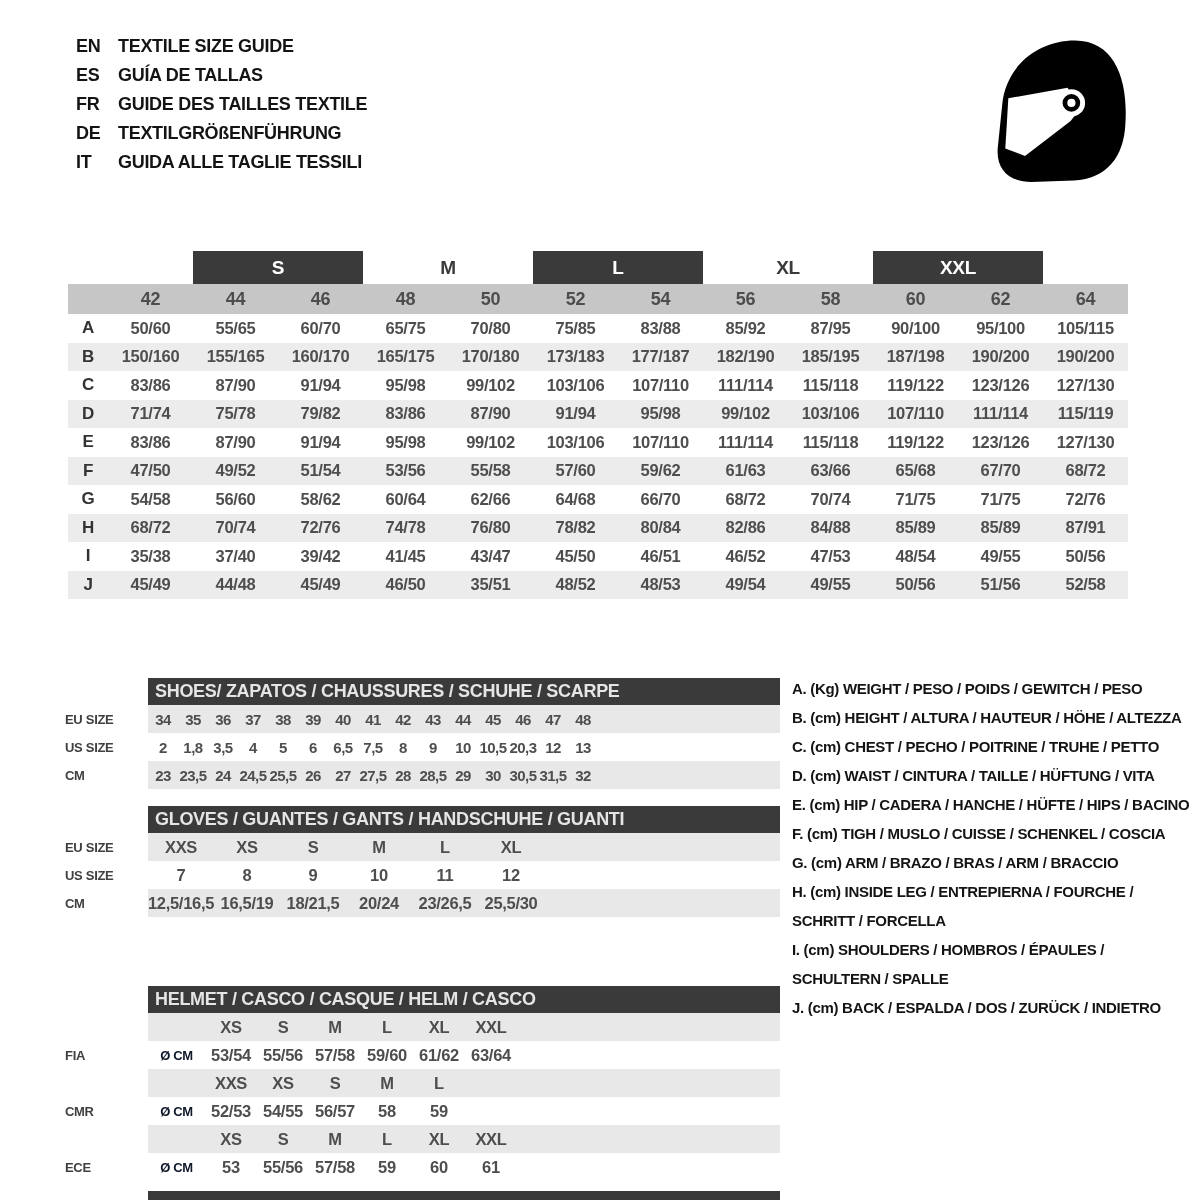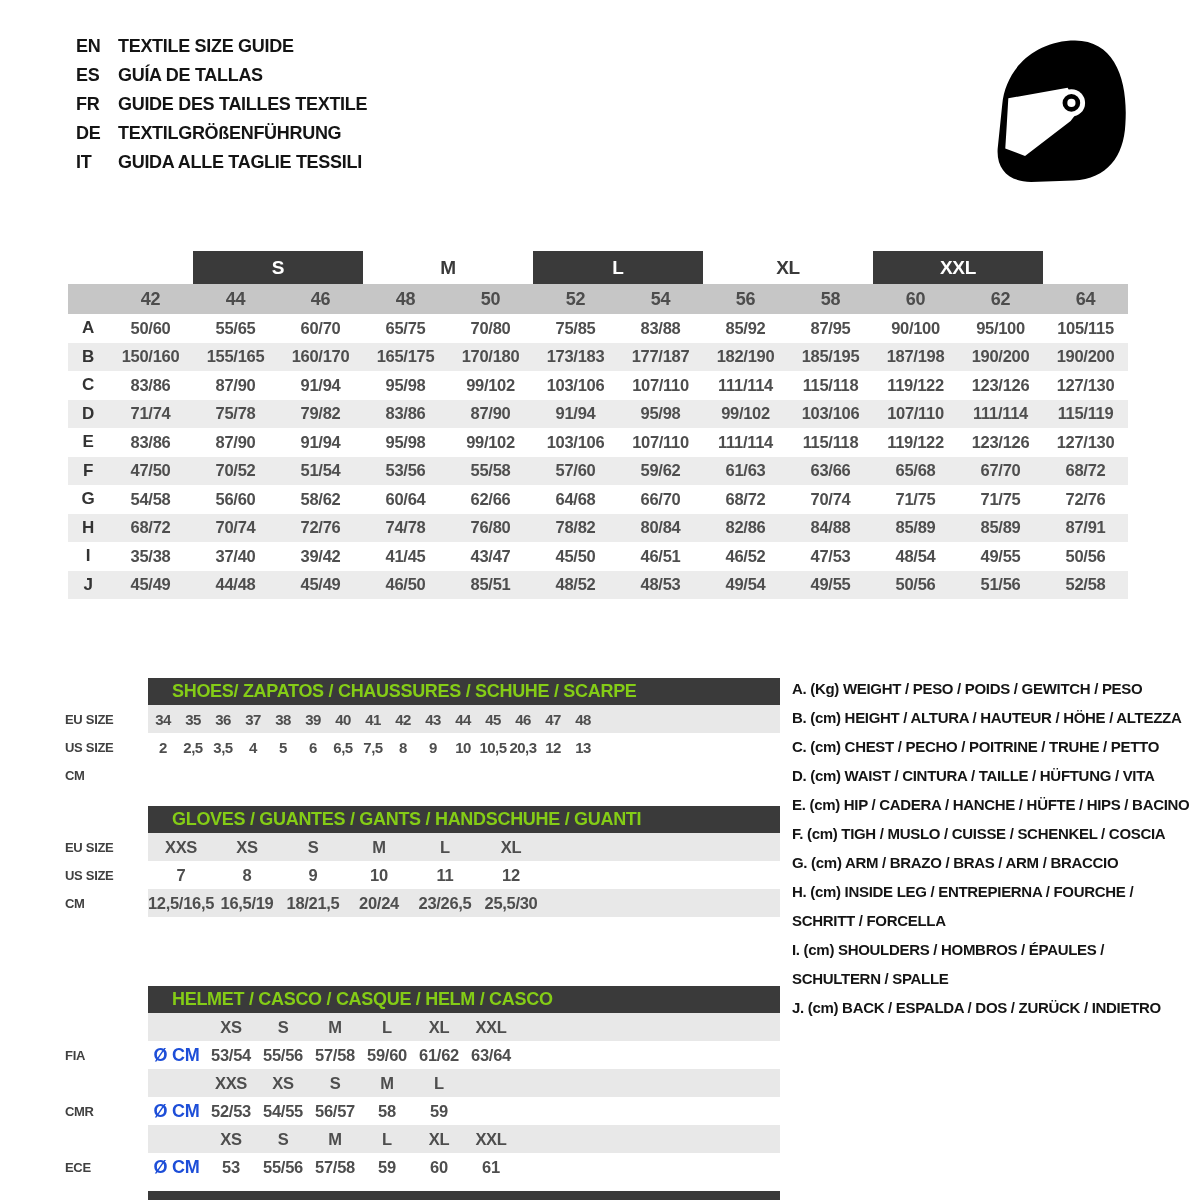--- a/index.html
+++ b/index.html
@@ -35,32 +35,32 @@
   .num-strip .cell{display:flex;align-items:center;justify-content:center;font-size:18px;color:#4d4d4d;}
   .trow{height:28.5px;}
   .trow:nth-of-type(even){background:#ececec;}
   .trow .cell,.trow .letter{display:flex;align-items:center;justify-content:center;font-size:16.5px;color:#4e4e4e;}
   .trow .letter{color:#333;font-size:17px;}
 
   
   .section{position:absolute;left:65px;width:715px;}
   .sec-grid{display:grid;grid-template-columns:83px 1fr;grid-auto-rows:28px;grid-template-rows:27px;}
   .sec-label{display:flex;align-items:center;font-size:13px;color:#404040;}
-  .sec-header{background:#3a3a3a;color:#84cc16;font-size:18px;display:flex;align-items:center;padding-left:24px;}
+  .sec-header{background:#3a3a3a;color:#e5e5e5;font-size:18px;display:flex;align-items:center;padding-left:7px;}
   .sec-row{display:grid;align-items:center;}
   .stripe{background:#e8e8e8;}
   .sec-row .cell{display:flex;align-items:center;justify-content:center;color:#4e4e4e;}
 
   .shoes-row{grid-template-columns:repeat(15,30px) 1fr;}
   .shoes-row .cell{font-size:15px;letter-spacing:-0.5px;}
   .gloves-row{grid-template-columns:repeat(6,66px) 1fr;}
   .gloves-row .cell{font-size:16.5px;}
   .helm-row{grid-template-columns:57px repeat(6,52px) 1fr;}
   .helm-row .cell{font-size:16.5px;}
-  .helm-row .diam{display:flex;align-items:center;justify-content:center;font-size:18px;color:#1d4ed8;}
+  .helm-row .diam{display:flex;align-items:center;justify-content:center;font-size:13px;color:#0f172a;}
   .frag{display:contents;}
 
   .cut-bar{position:absolute;left:148px;top:1191px;width:632px;height:9px;background:#3a3a3a;}
 
   
   .legend{position:absolute;left:792px;top:674px;width:414px;}
   .legend-item{font-size:15px;line-height:29px;color:#141414;white-space:pre-line;}
 </style>
 </head>
 <body>
@@ -221,21 +221,21 @@
           <div class="cell">111/114</div>
           <div class="cell">115/118</div>
           <div class="cell">119/122</div>
           <div class="cell">123/126</div>
           <div class="cell">127/130</div>
         </div>
 
         <div class="grid13 trow">
           <div class="letter">F</div>
           <div class="cell">47/50</div>
-          <div class="cell">70/52</div>
+          <div class="cell">49/52</div>
           <div class="cell">51/54</div>
           <div class="cell">53/56</div>
           <div class="cell">55/58</div>
           <div class="cell">57/60</div>
           <div class="cell">59/62</div>
           <div class="cell">61/63</div>
           <div class="cell">63/66</div>
           <div class="cell">65/68</div>
           <div class="cell">67/70</div>
           <div class="cell">68/72</div>
@@ -288,21 +288,21 @@
           <div class="cell">49/55</div>
           <div class="cell">50/56</div>
         </div>
 
         <div class="grid13 trow">
           <div class="letter">J</div>
           <div class="cell">45/49</div>
           <div class="cell">44/48</div>
           <div class="cell">45/49</div>
           <div class="cell">46/50</div>
-          <div class="cell">85/51</div>
+          <div class="cell">35/51</div>
           <div class="cell">48/52</div>
           <div class="cell">48/53</div>
           <div class="cell">49/54</div>
           <div class="cell">49/55</div>
           <div class="cell">50/56</div>
           <div class="cell">51/56</div>
           <div class="cell">52/58</div>
         </div>
       </div>
   </div>
@@ -329,37 +329,55 @@
           <div class="cell">45</div>
           <div class="cell">46</div>
           <div class="cell">47</div>
           <div class="cell">48</div>
         </div>
 
       <div class="sec-label">US SIZE</div>
       <div class="sec-row shoes-row">
 
       <div class="cell">2</div>
-          <div class="cell">2,5</div>
+          <div class="cell">1,8</div>
           <div class="cell">3,5</div>
           <div class="cell">4</div>
           <div class="cell">5</div>
           <div class="cell">6</div>
           <div class="cell">6,5</div>
           <div class="cell">7,5</div>
           <div class="cell">8</div>
           <div class="cell">9</div>
           <div class="cell">10</div>
           <div class="cell">10,5</div>
           <div class="cell">20,3</div>
           <div class="cell">12</div>
           <div class="cell">13</div>
         </div>
 
       <div class="sec-label">CM</div>
+      <div class="sec-row shoes-row stripe">
+
+      <div class="cell">23</div>
+          <div class="cell">23,5</div>
+          <div class="cell">24</div>
+          <div class="cell">24,5</div>
+          <div class="cell">25,5</div>
+          <div class="cell">26</div>
+          <div class="cell">27</div>
+          <div class="cell">27,5</div>
+          <div class="cell">28</div>
+          <div class="cell">28,5</div>
+          <div class="cell">29</div>
+          <div class="cell">30</div>
+          <div class="cell">30,5</div>
+          <div class="cell">31,5</div>
+          <div class="cell">32</div>
+        </div>
     </div>
   </div>
 
   <div class="section" style="top:806px;">
     <div class="sec-grid">
       <div class="sec-label"></div>
       <div class="sec-header">GLOVES / GUANTES / GANTS / HANDSCHUHE / GUANTI</div>
 
       <div class="sec-label">EU SIZE</div>
       <div class="sec-row gloves-row stripe">

